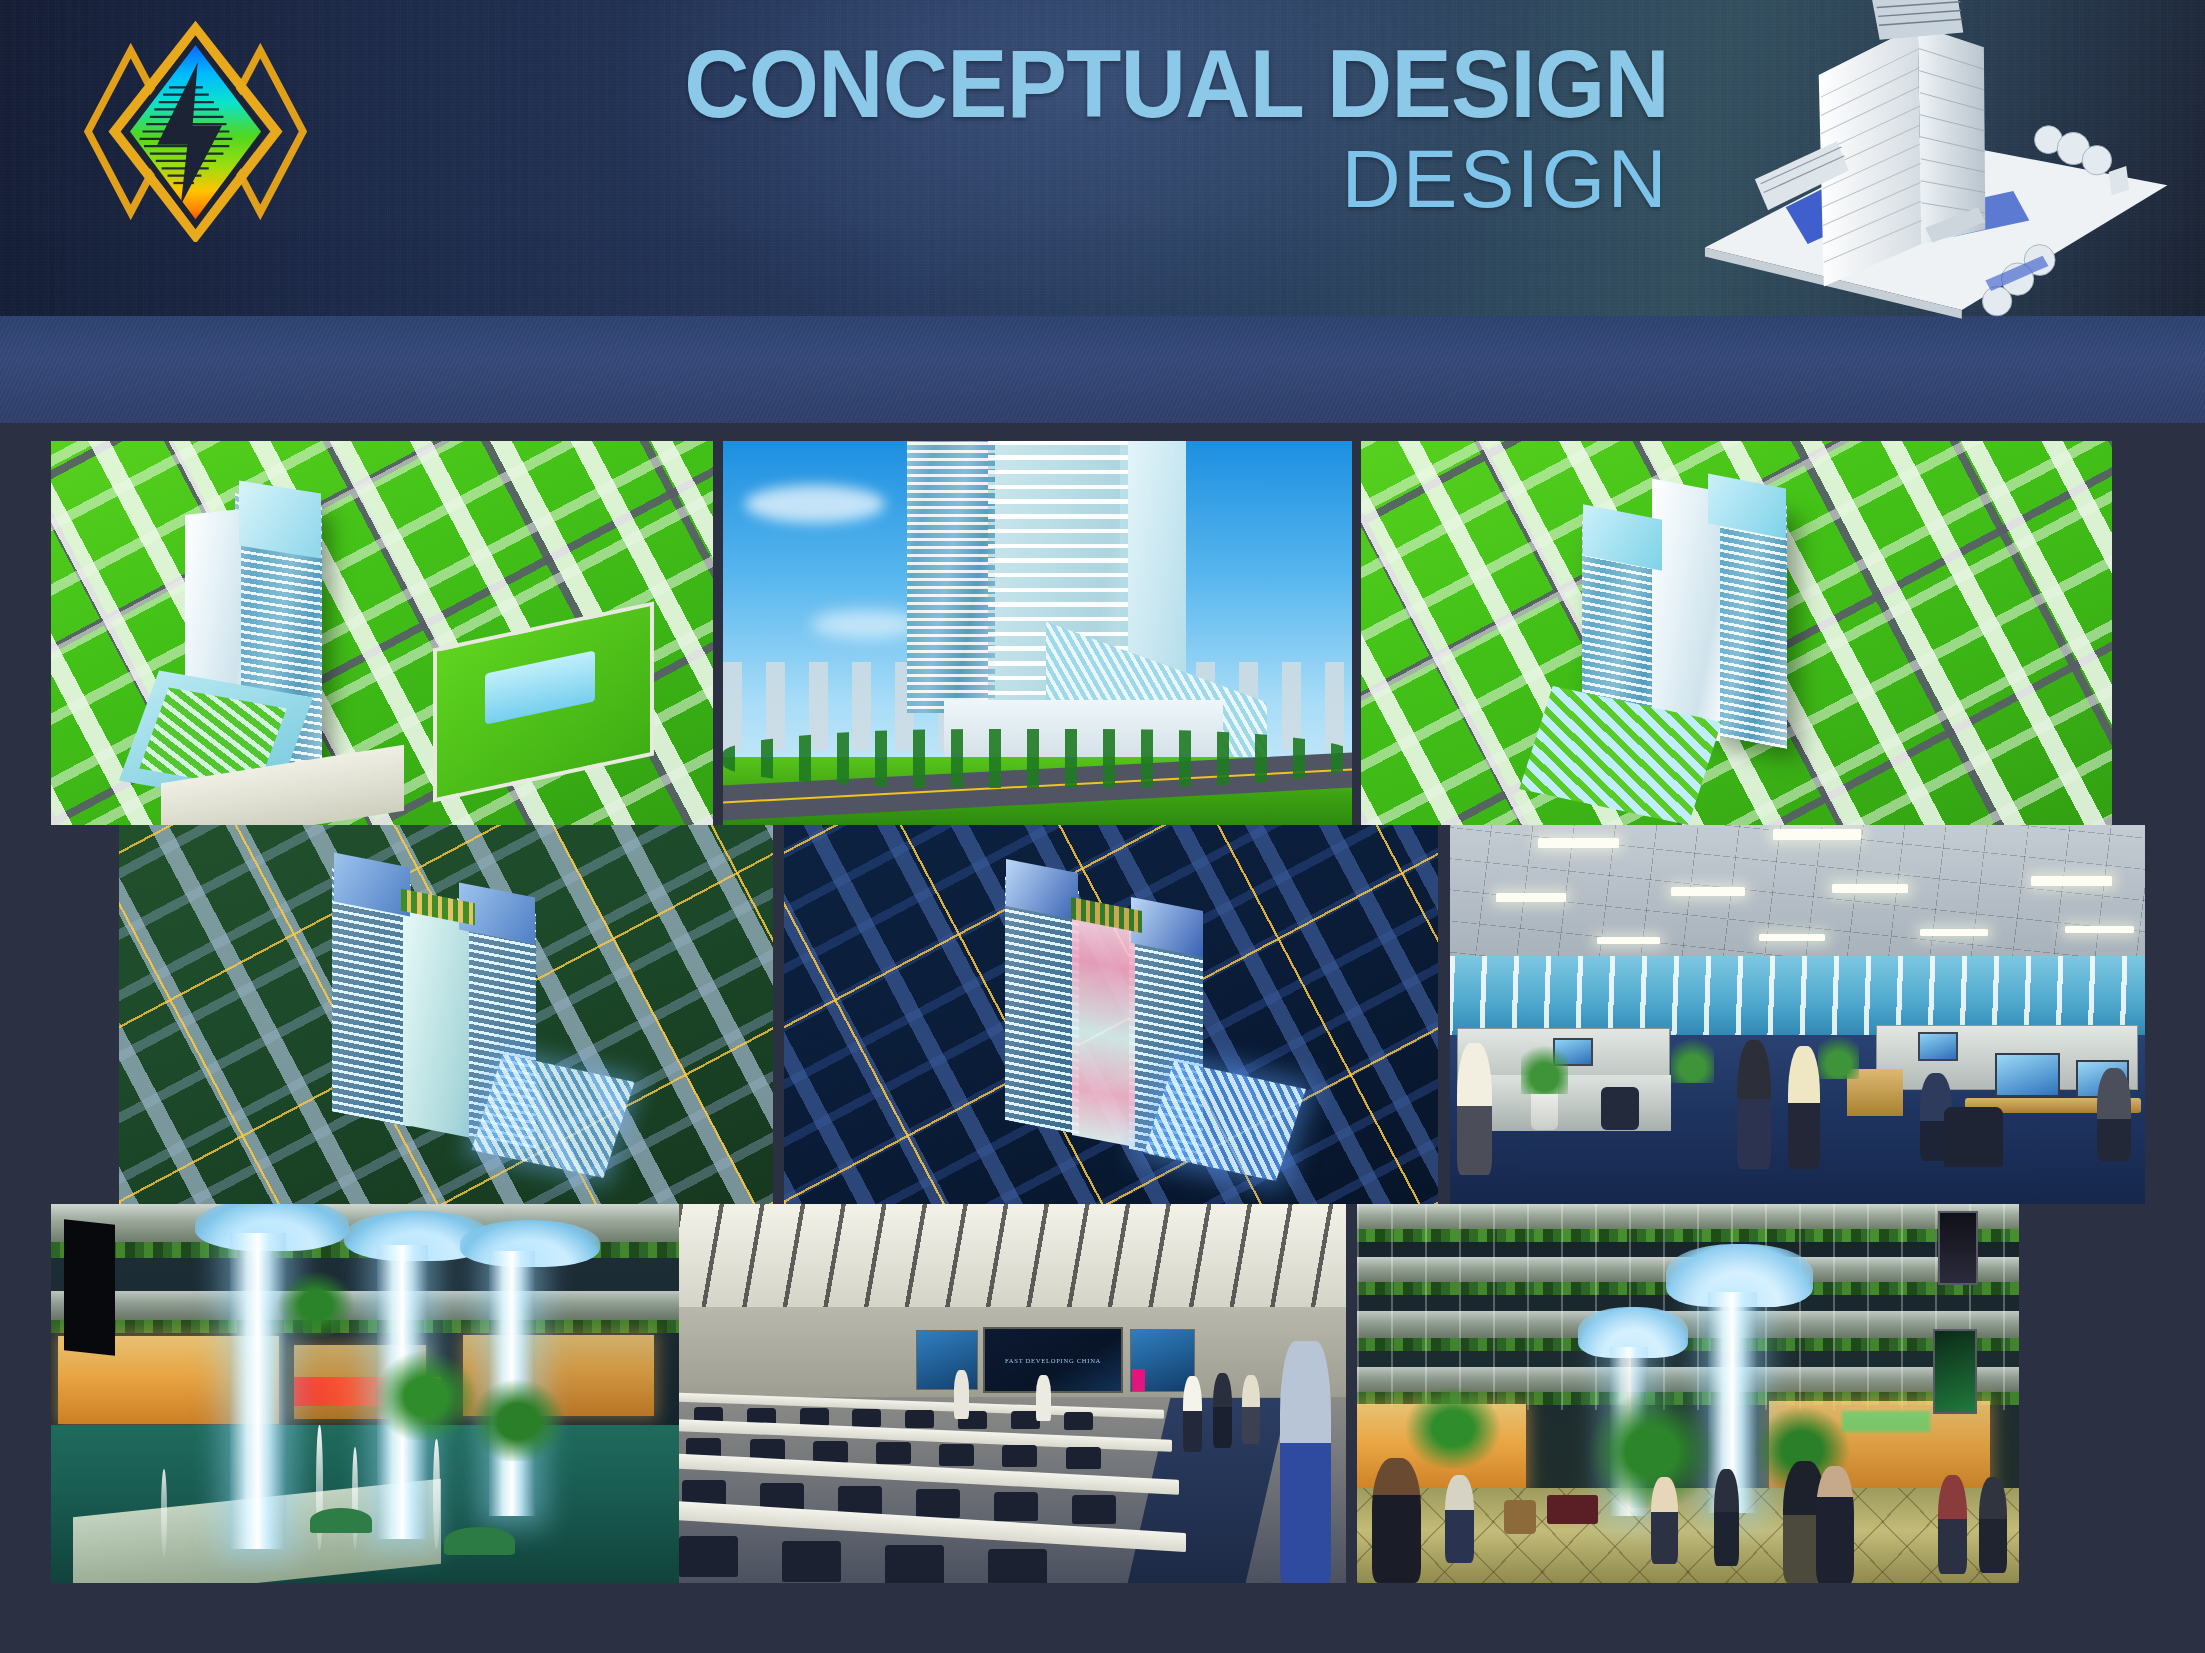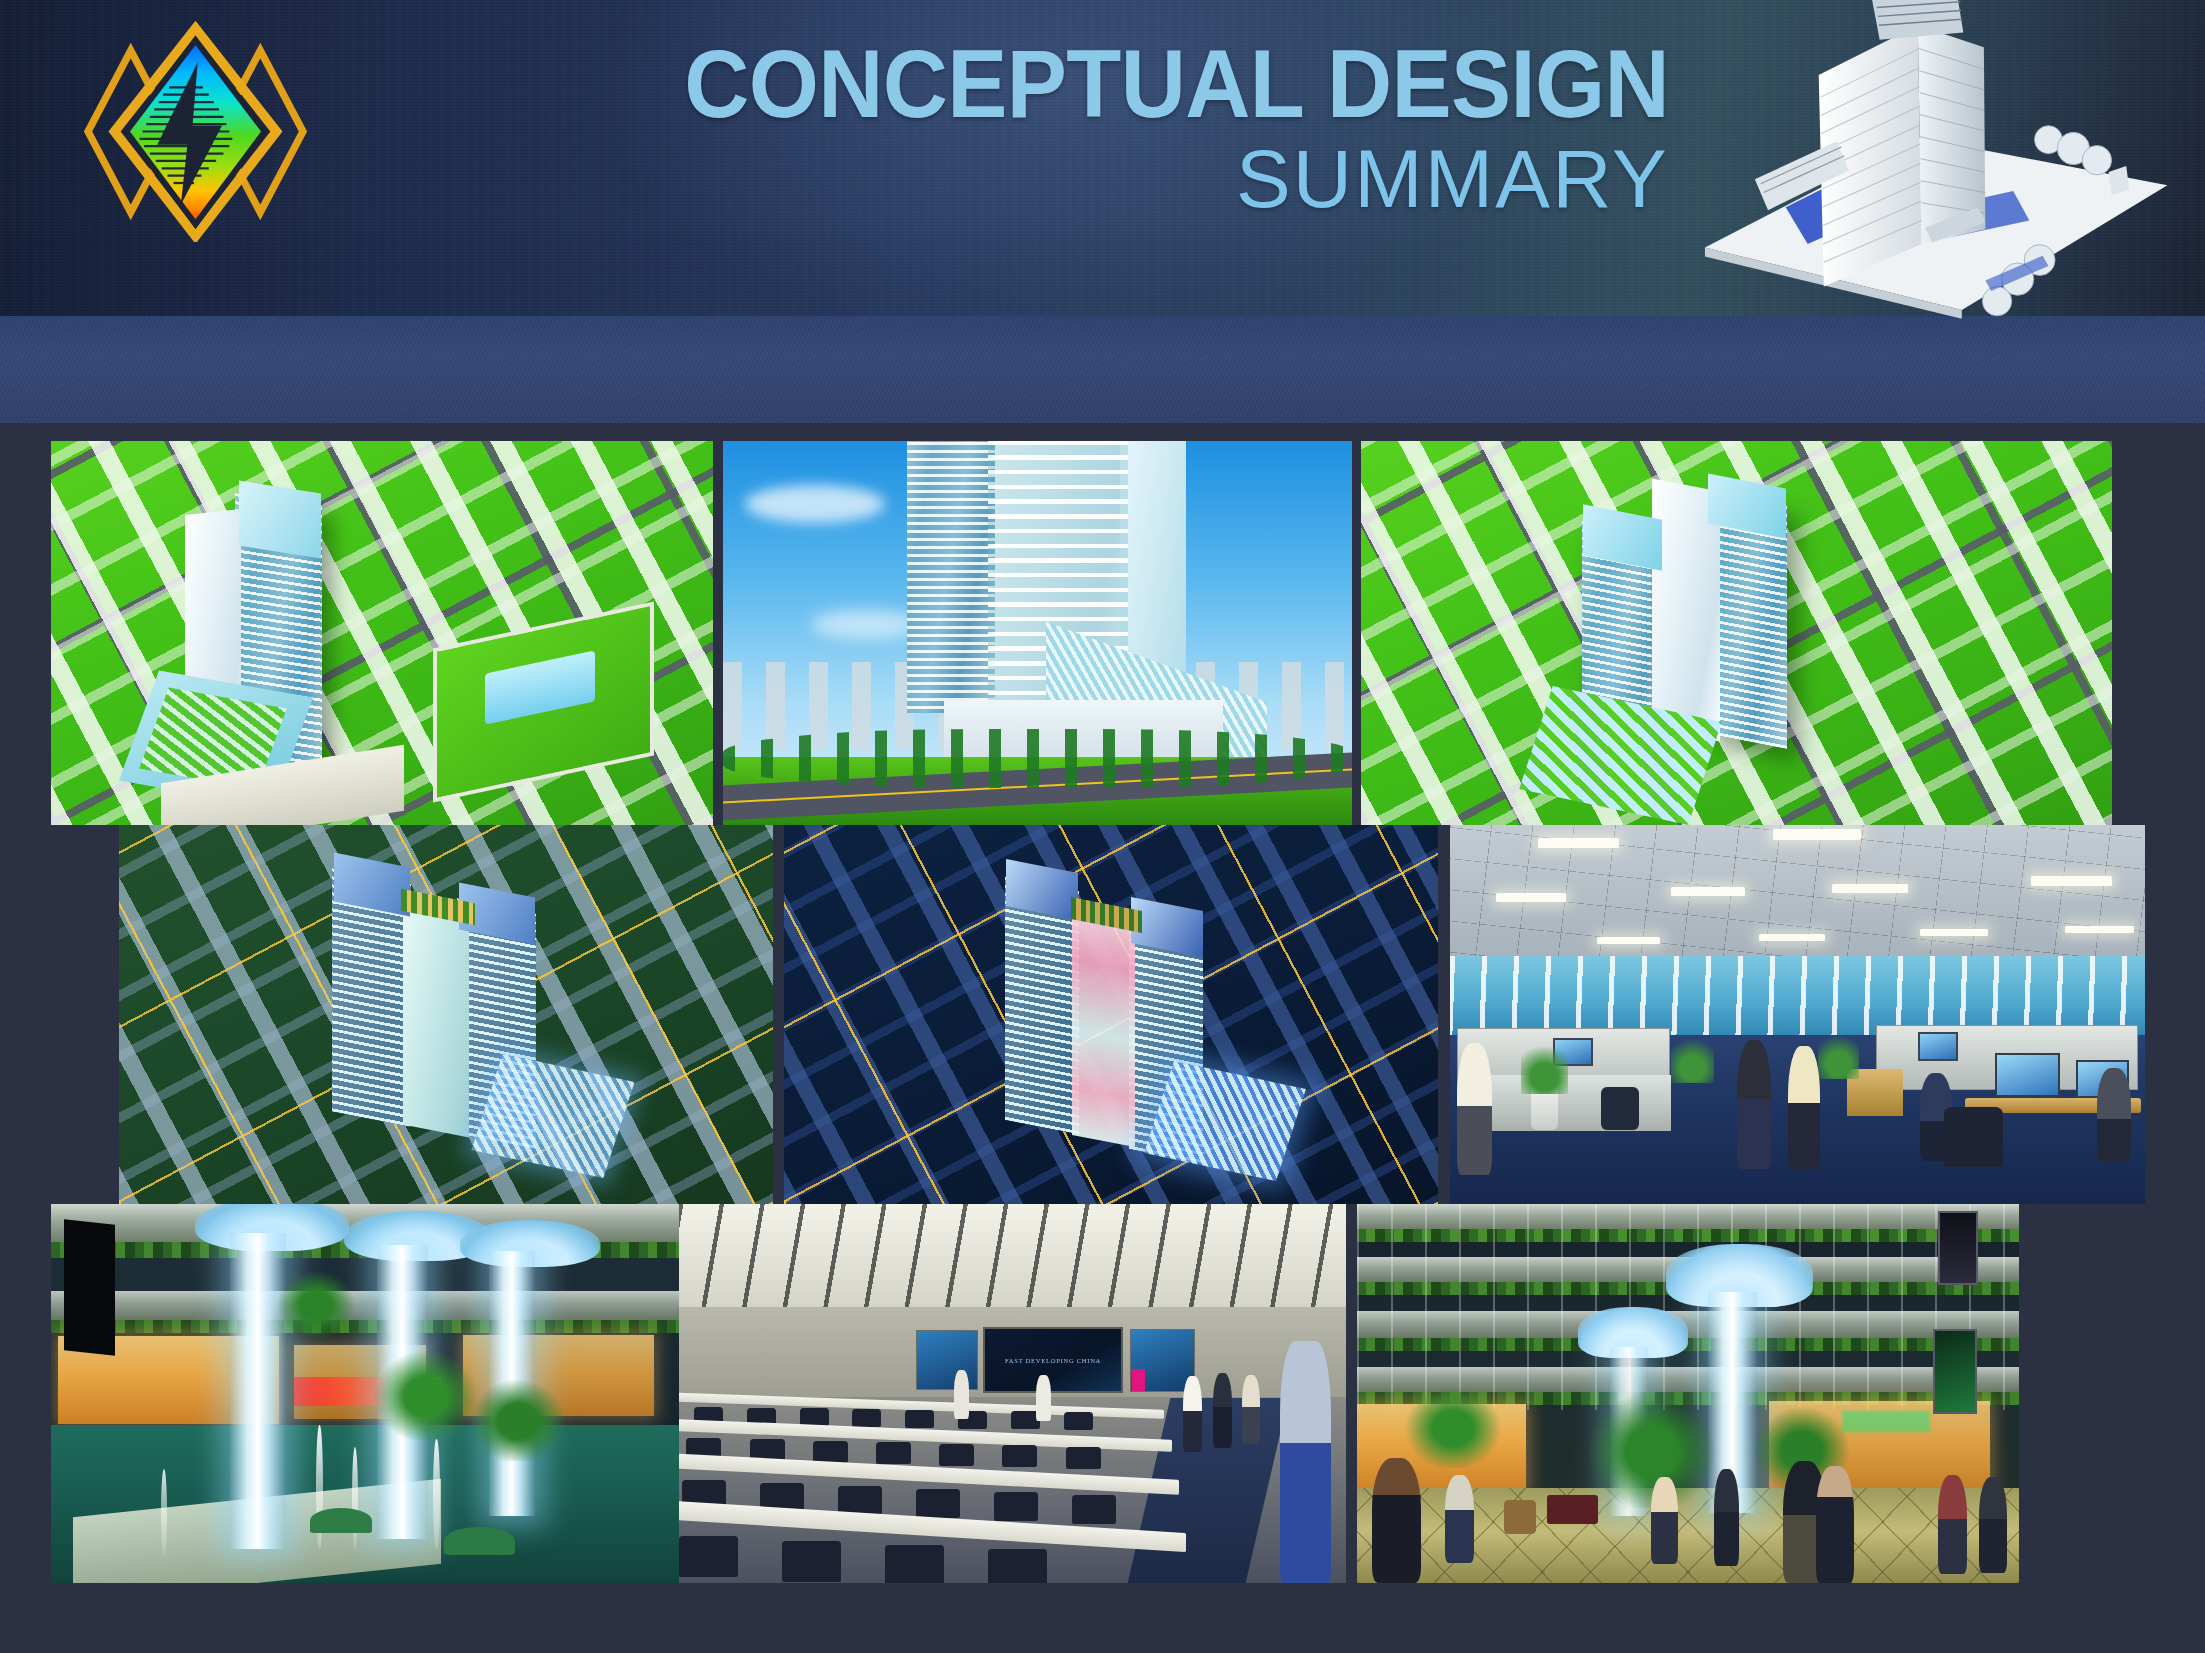--- a/index.html
+++ b/index.html
@@ -208,21 +208,21 @@
         <line x1="126" y1="190" x2="208" y2="190"></line>
         <line x1="134" y1="200" x2="198" y2="200"></line>
         <line x1="142" y1="210" x2="188" y2="210"></line>
         <line x1="150" y1="220" x2="178" y2="220"></line>
       </g>
     </svg>
   </div>
 
   <div class="title-wrap">
     <div class="title-main">CONCEPTUAL DESIGN</div>
-    <div class="title-sub">SUMMARY</div>
+    <div class="title-sub">DESIGN</div>
   </div>
 
   <div class="model">
     <svg viewBox="0 0 700 470">
       <defs>
         <linearGradient id="mf1" x1="0" y1="0" x2="1" y2="0">
           <stop offset="0%" stop-color="#ffffff"></stop>
             <stop offset="100%" stop-color="#d5dce2"></stop>
         </linearGradient>
         <linearGradient id="mf2" x1="0" y1="0" x2="1" y2="0">

